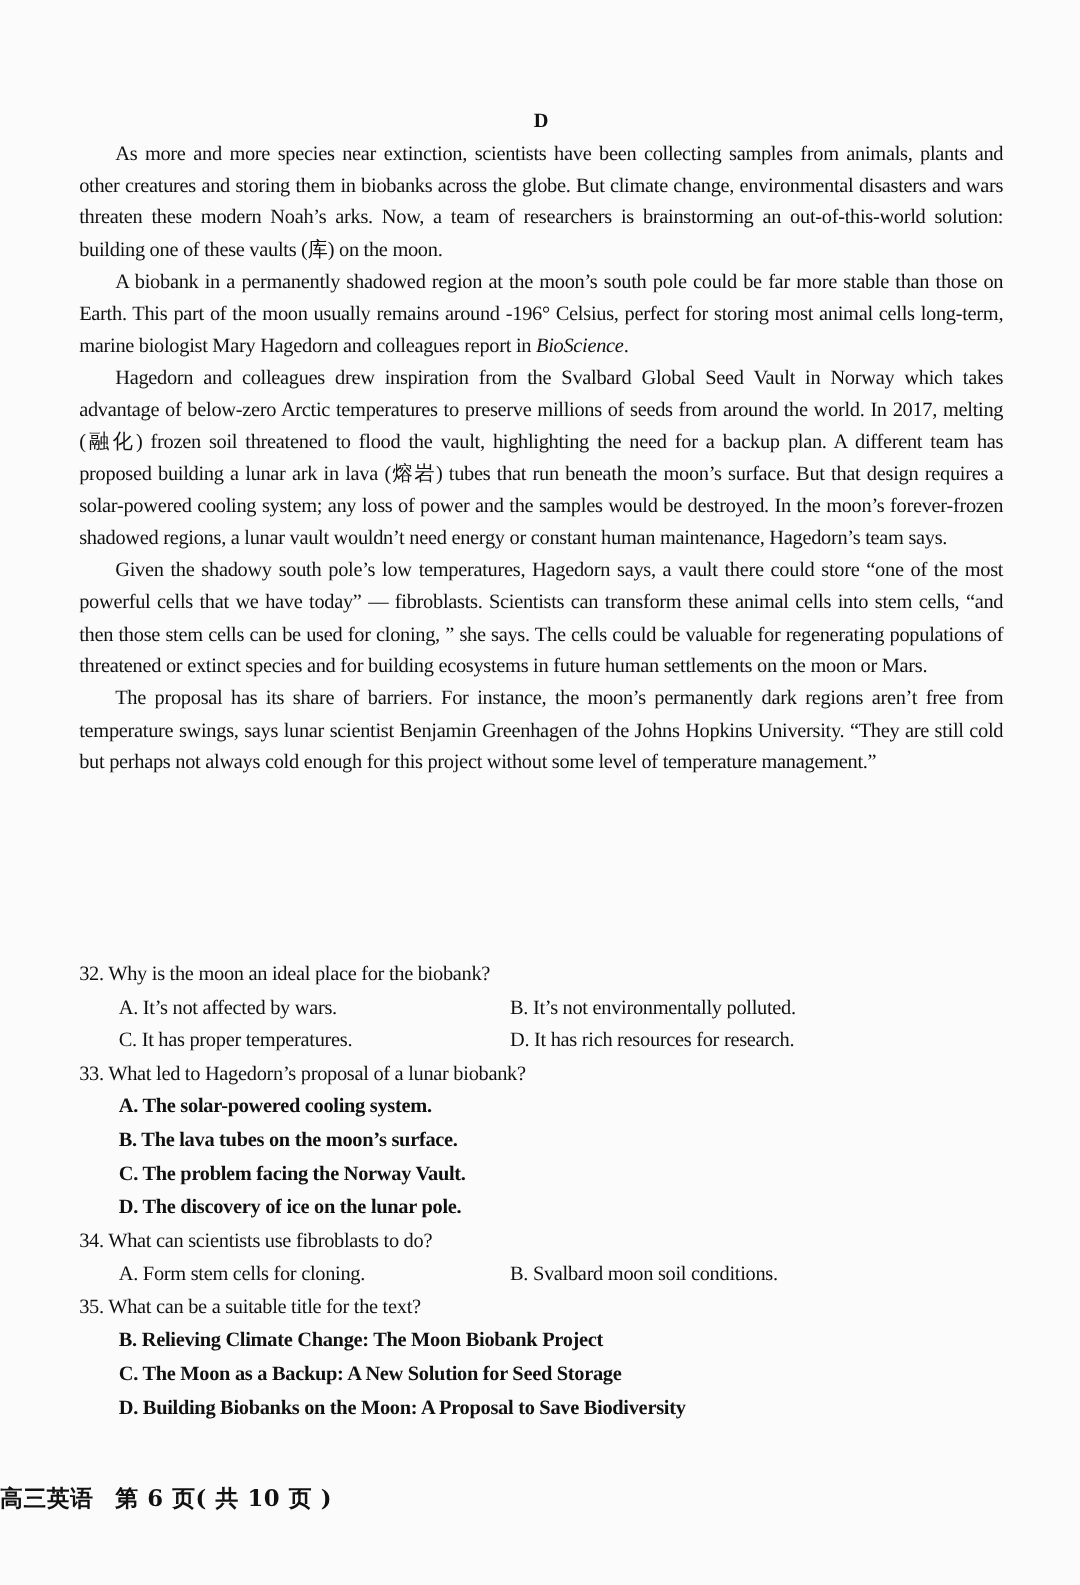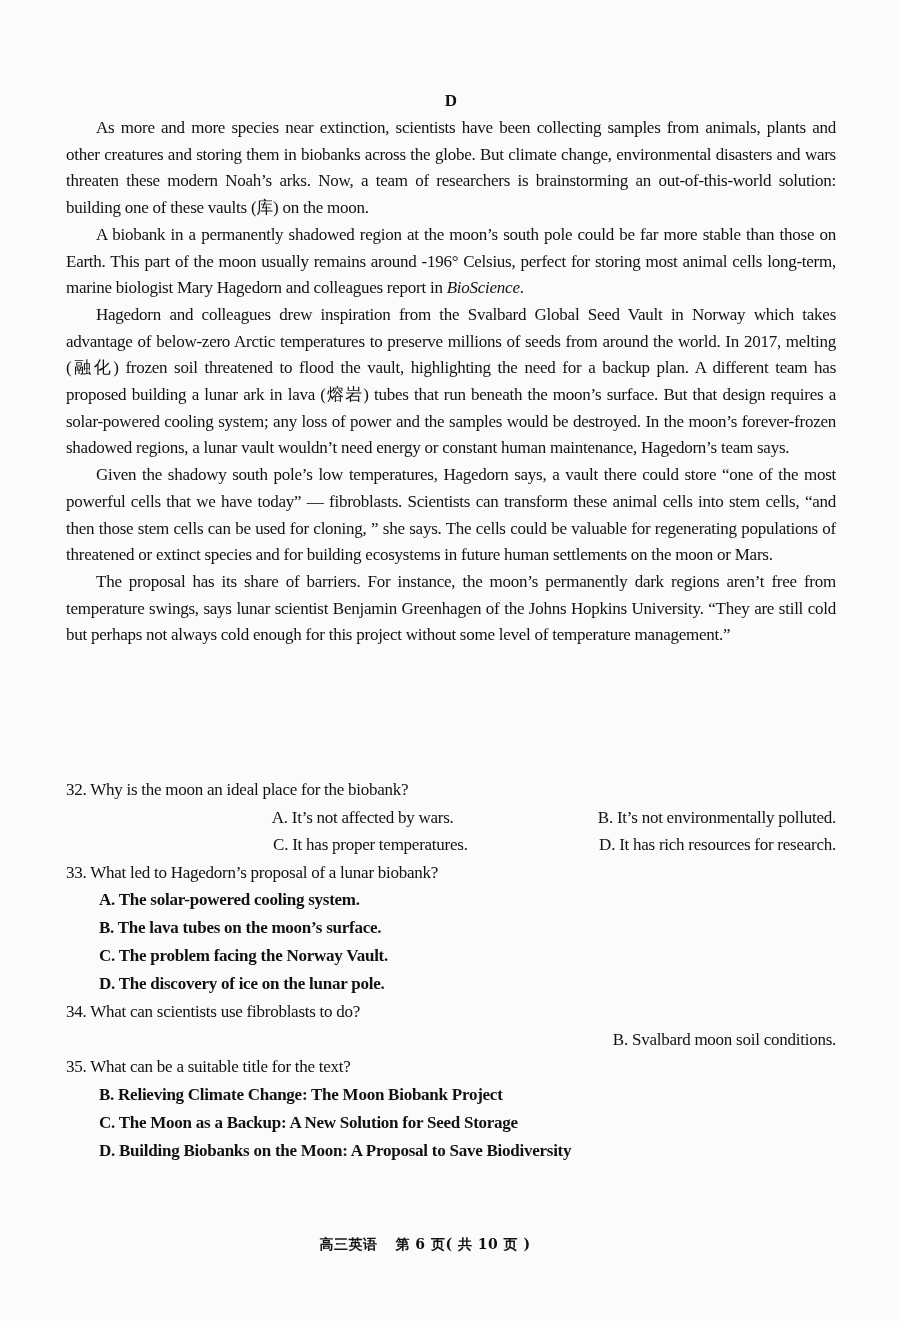--- a/index.html
+++ b/index.html
@@ -31,36 +31,35 @@
     text-align: justify;
     text-indent: 30px;
     margin: 0;
     letter-spacing: -0.25px;
     word-spacing: 0px;
   }
   .para i { font-style: italic; }
   .questions {
     position: absolute;
     left: 66px;
-    top: 776px;
+    top: 798px;
     width: 770px;
     font-size: 17px;
     letter-spacing: -0.25px;
   }
   .q-stem { line-height: 27.5px; height: 27.5px; }
-  .opt-row { display: flex; line-height: 27.5px; height: 27.5px; padding-left: 33px; justify-content: flex-end; }
+  .opt-row { display: flex; line-height: 27.5px; height: 27.5px; padding-left: 33px; }
   .opt-half { width: 326px; }
   .opt-full { padding-left: 33px; line-height: 28px; height: 28px; font-weight: bold; }
   .footer {
     position: absolute;
     top: 1236px;
     left: 0;
     width: 850px;
-    text-align: center;
-    font-size: 14px;
+    font-size: 19px;
     font-weight: bold;
     font-family: "DejaVu Serif", serif;
     letter-spacing: 0.5px;
   }
   .footer span.gap { display: inline-block; width: 18px; }
 </style>
 </head>
 <body>
 
 <div class="page">
@@ -91,20 +90,21 @@
     <div class="q-stem">33. What led to Hagedorn’s proposal of a lunar biobank?</div>
     <div class="opt-full">A. The solar-powered cooling system.</div>
     <div class="opt-full">B. The lava tubes on the moon’s surface.</div>
     <div class="opt-full">C. The problem facing the Norway Vault.</div>
     <div class="opt-full">D. The discovery of ice on the lunar pole.</div>
   </div>
 
   <div>
     <div class="q-stem">34. What can scientists use fibroblasts to do?</div>
     <div class="opt-row">
+      <div class="opt-half">A. Form stem cells for cloning.</div>
       <div>B. Svalbard moon soil conditions.</div>
     </div>
   </div>
 
   <div>
     <div class="q-stem">35. What can be a suitable title for the text?</div>
     <div class="opt-full">B. Relieving Climate Change: The Moon Biobank Project</div>
     <div class="opt-full">C. The Moon as a Backup: A New Solution for Seed Storage</div>
     <div class="opt-full">D. Building Biobanks on the Moon: A Proposal to Save Biodiversity</div>
   </div>

